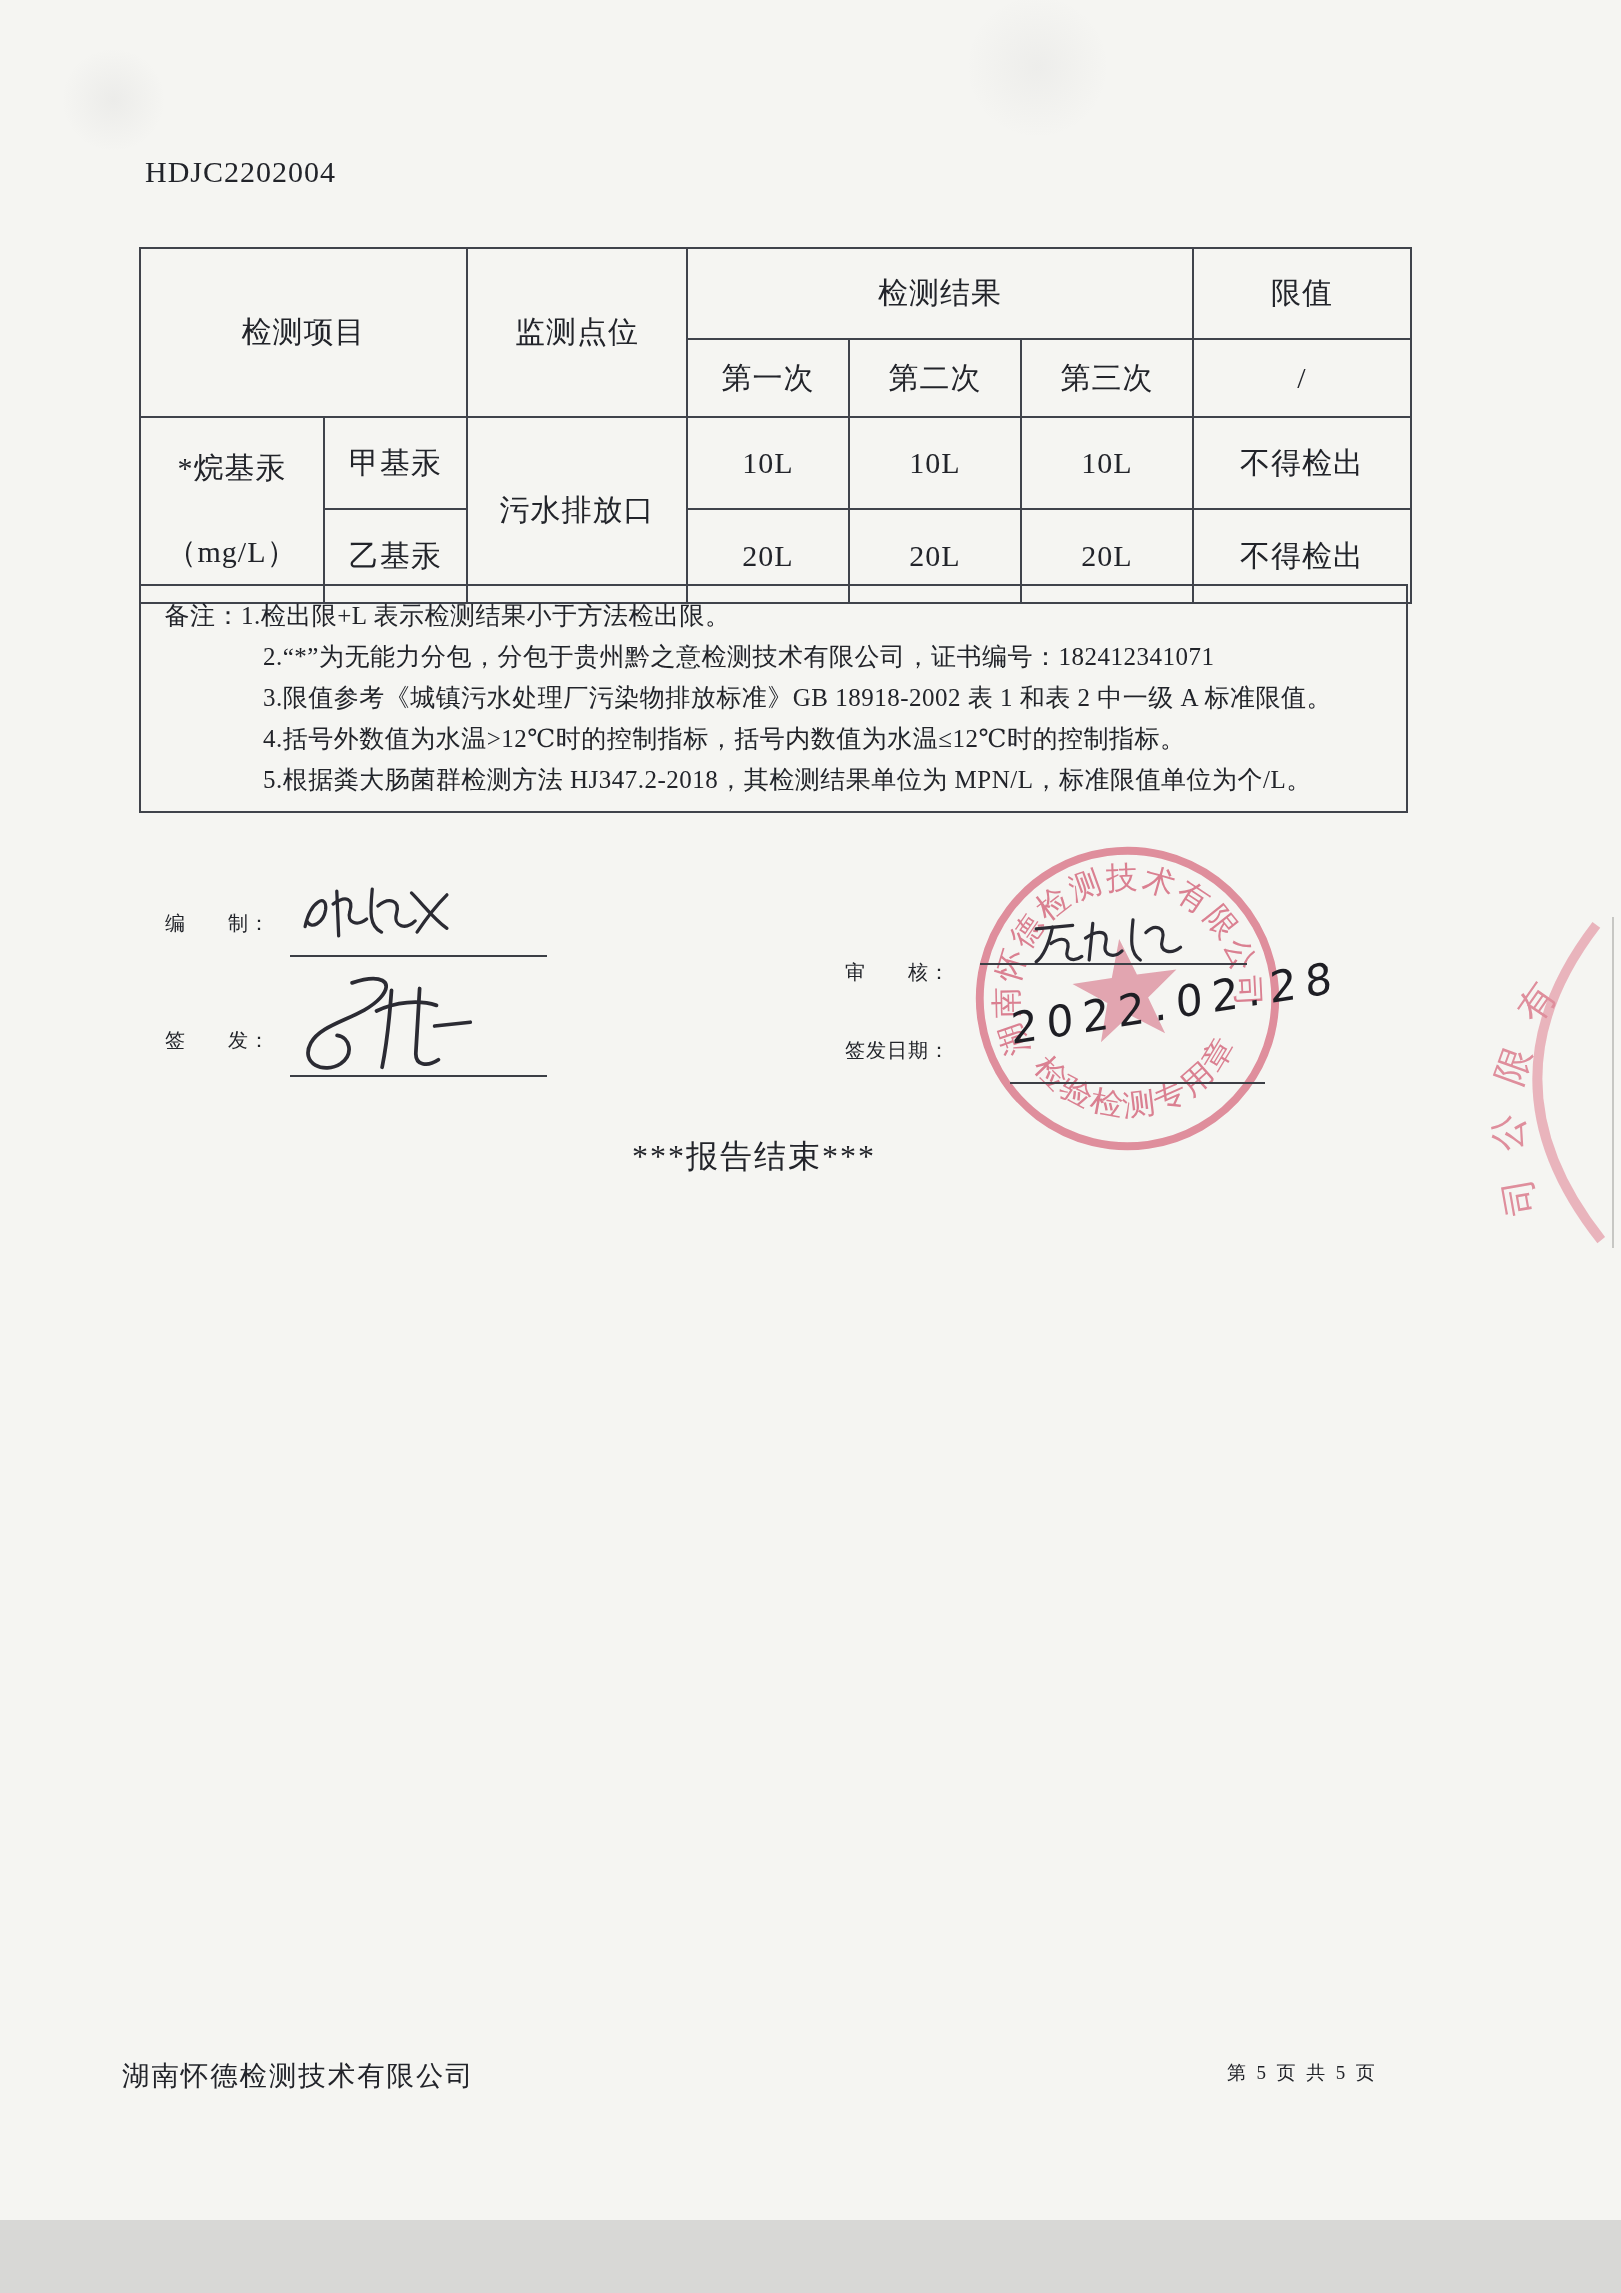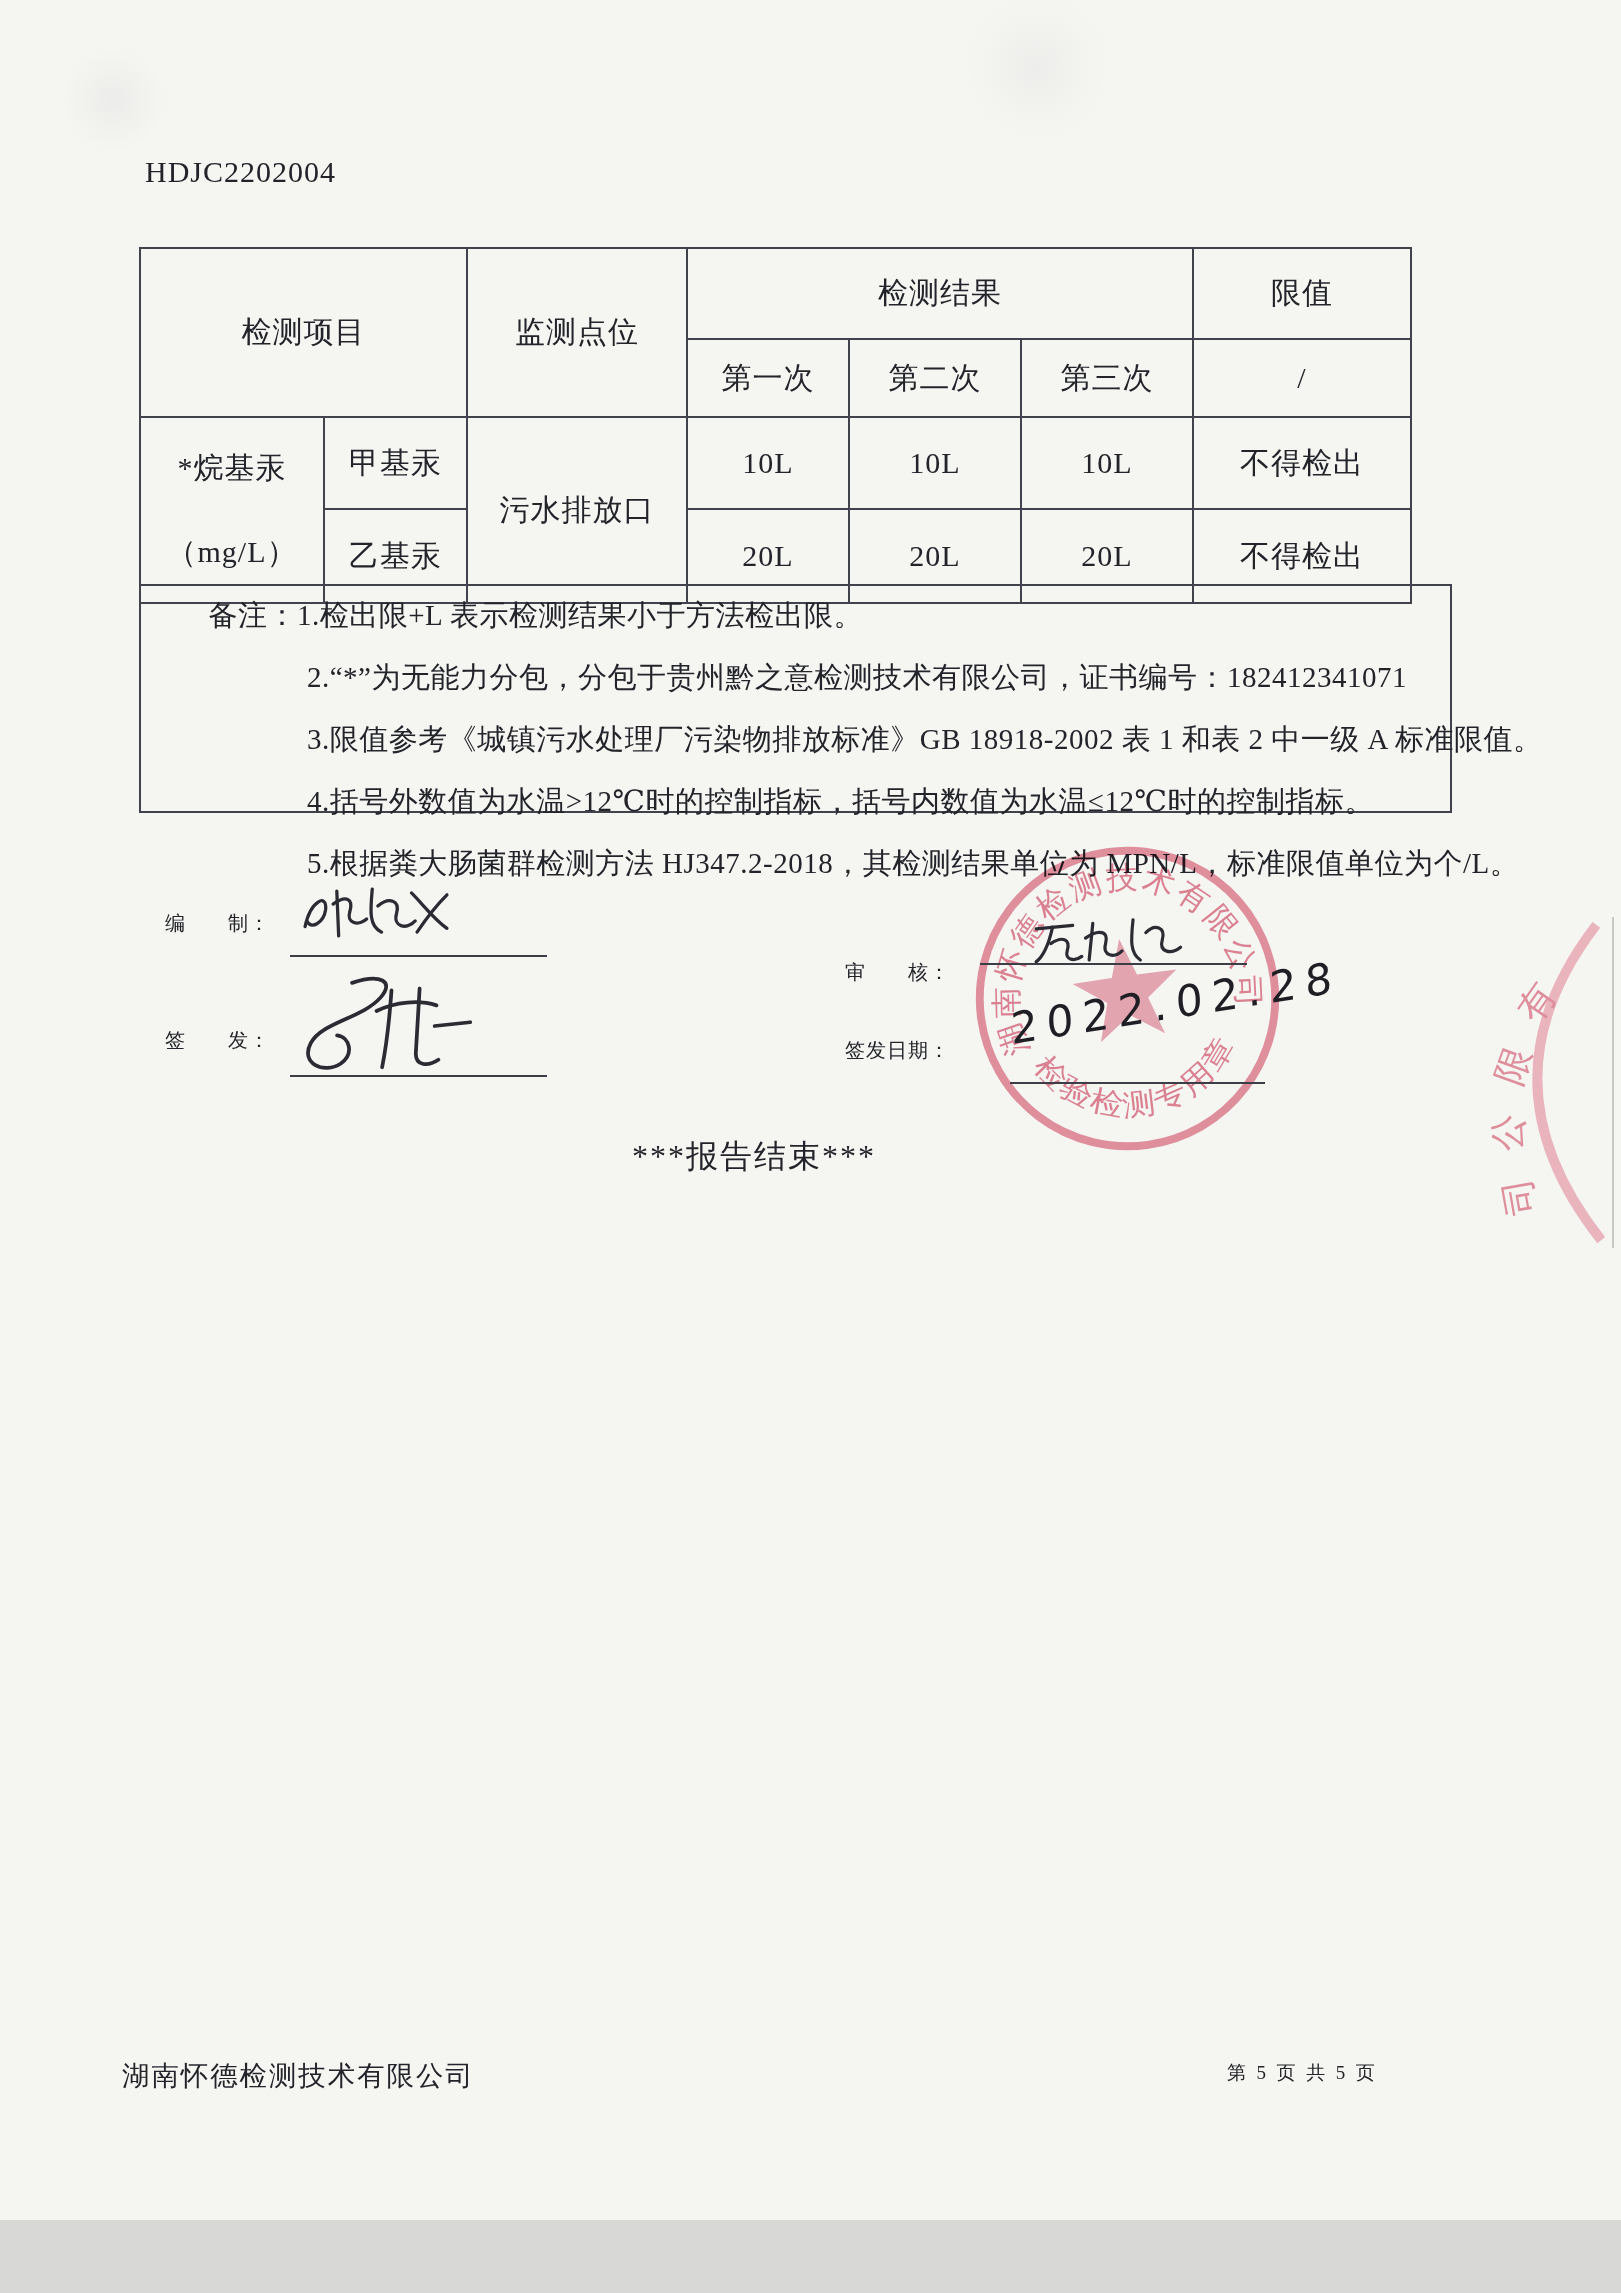--- a/index.html
+++ b/index.html
@@ -26,26 +26,25 @@
     border:2px solid #40434b;
     text-align:center;vertical-align:middle;
     font-size:30px;letter-spacing:1px;
     padding:8px;
   }
   .group-cell{line-height:84px;}
   
   .notes{
     left:139px;top:584px;width:1265px;height:216px;
     border:2px solid #40434b;
-    font-size:29px;letter-spacing:0.5px;
+    font-size:25px;letter-spacing:0.5px;
     padding-top:8.8px;
-    padding-left:44px;
   }
   .notes .line{height:41px;line-height:41px;margin-left:23.5px;white-space:nowrap;}
-  .notes .line.indent{margin-left:122px;margin-top:21px;}
+  .notes .line.indent{margin-left:122px;}
   
   .sig-label{font-size:20px;letter-spacing:1px;}
   .sig-line{height:2px;background:#3b3e45;}
   .sig-svg path{fill:none;stroke:#2b2b33;stroke-linecap:round;stroke-linejoin:round;}
   .date-hand{
     font-family:"DejaVu Sans",sans-serif;
     font-size:43px;letter-spacing:8.8px;color:#1e1e24;
     transform:rotate(-9deg) skewX(-6deg);transform-origin:left bottom;
     white-space:nowrap;
   }

